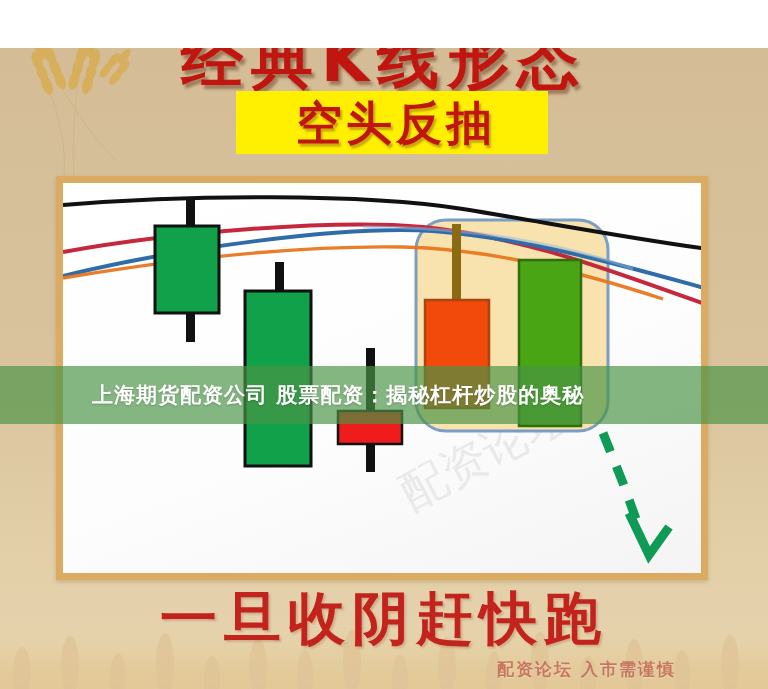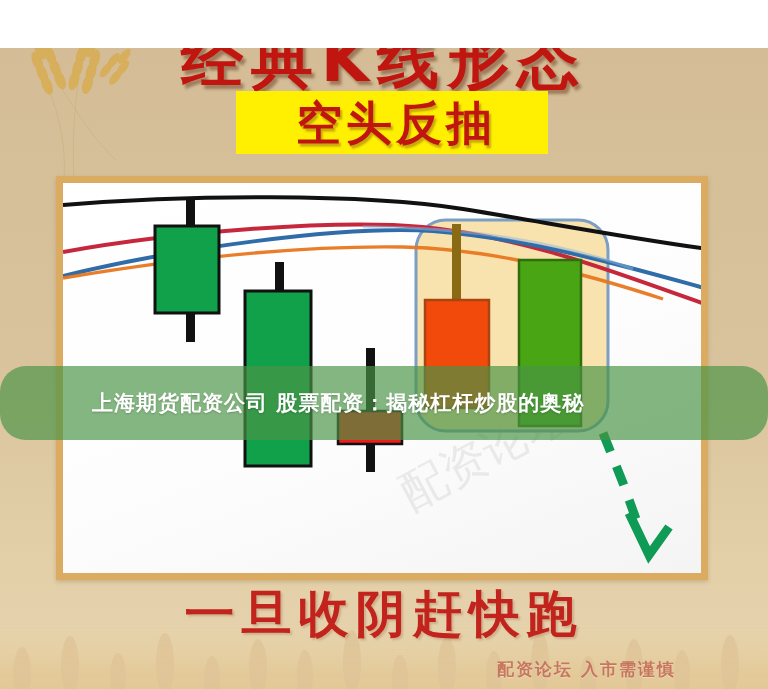--- a/index.html
+++ b/index.html
@@ -68,45 +68,44 @@
     overflow:hidden;
   }
   .chart-svg{ position:absolute; left:0; top:0; width:100%; height:100%; }
 
   
   .slogan{
     position:absolute; left:0; top:533px; width:768px;
     text-align:center;
     font-family:Liberation Serif, serif;
     font-weight:bold;
-    font-size:50px;
+    font-size:57px;
     letter-spacing:7px;
     color:#c2231c;
     text-shadow:2px 2px 2px rgba(140,80,50,.25);
     white-space:nowrap;
   }
   .disclaimer{
     position:absolute; left:497px; top:610px;
     font-family:"DejaVu Serif", serif;
     font-weight:bold;
     font-size:17px;
     letter-spacing:2px;
     color:#b7433a;
     opacity:.62;
     white-space:nowrap;
     text-shadow:0 1px 1px rgba(255,255,255,.5);
   }
 
   
   .banner{
-    position:absolute; left:0; top:318px; width:768px; height:74px;
+    position:absolute; left:0; top:318px; width:768px; height:58px;
     background:rgba(74,148,70,.68);
     display:flex; align-items:center;
     z-index:40;
-    border-radius:26px;
   }
   .banner-text{
     margin-left:92px;
     font-family:"DejaVu Sans", sans-serif;
     font-weight:bold;
     font-size:21px;
     color:#ffffff;
     letter-spacing:1px;
     white-space:nowrap;
     text-shadow:0 1px 2px rgba(0,0,0,.2);

